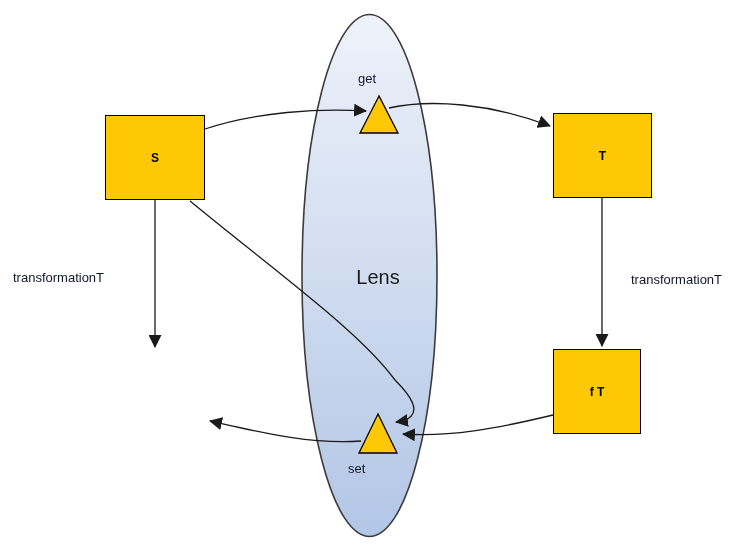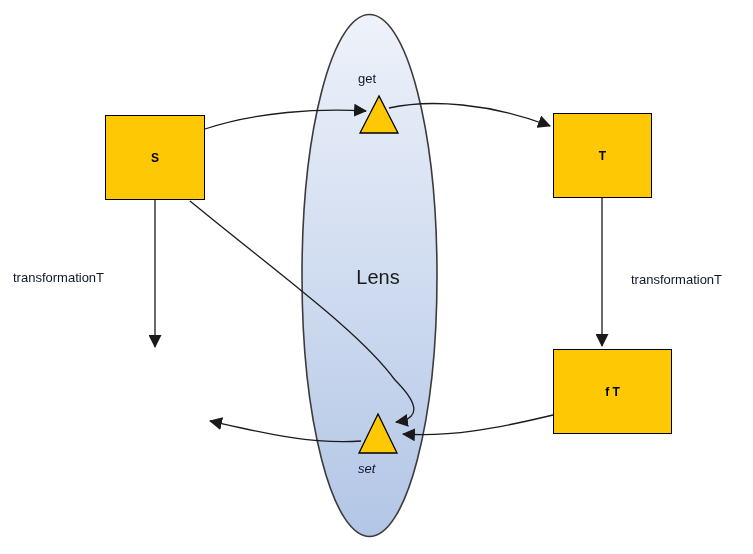--- a/index.html
+++ b/index.html
@@ -71,25 +71,25 @@
     <polygon points="379,96 360,133 398,133" fill="#ffc805" stroke="#000000" stroke-width="1.3"></polygon>
 
     <polygon points="378,414 359,453 397,453" fill="#ffc805" stroke="#000000" stroke-width="1.3"></polygon>
   </svg>
 
   <div class="node" style="left:105px;top:115px;">S</div>
 
   <div class="node" style="left:553px;top:113px;width:99px;">T</div>
 
 
-  <div class="node" style="left:553px;top:349px;width:119px;">f T</div>
+  <div class="node" style="left:553px;top:349px;width:88px;">f T</div>
 
   <div class="lens-title" style="left:338px;top:266px;width:80px;">Lens</div>
 
   <div class="lbl" style="left:358px;top:71px;width:40px;">get</div>
 
-  <div class="lbl" style="left:358px;top:461px;width:40px;font-style:italic;">set</div>
+  <div class="lbl" style="left:348px;top:461px;width:40px;">set</div>
 
   <div class="lbl" style="left:13px;top:270px;width:110px;">transformationT</div>
 
   <div class="lbl" style="left:631px;top:272px;width:114px;">transformationT</div>
 
 </div>
 
 </body></html>

